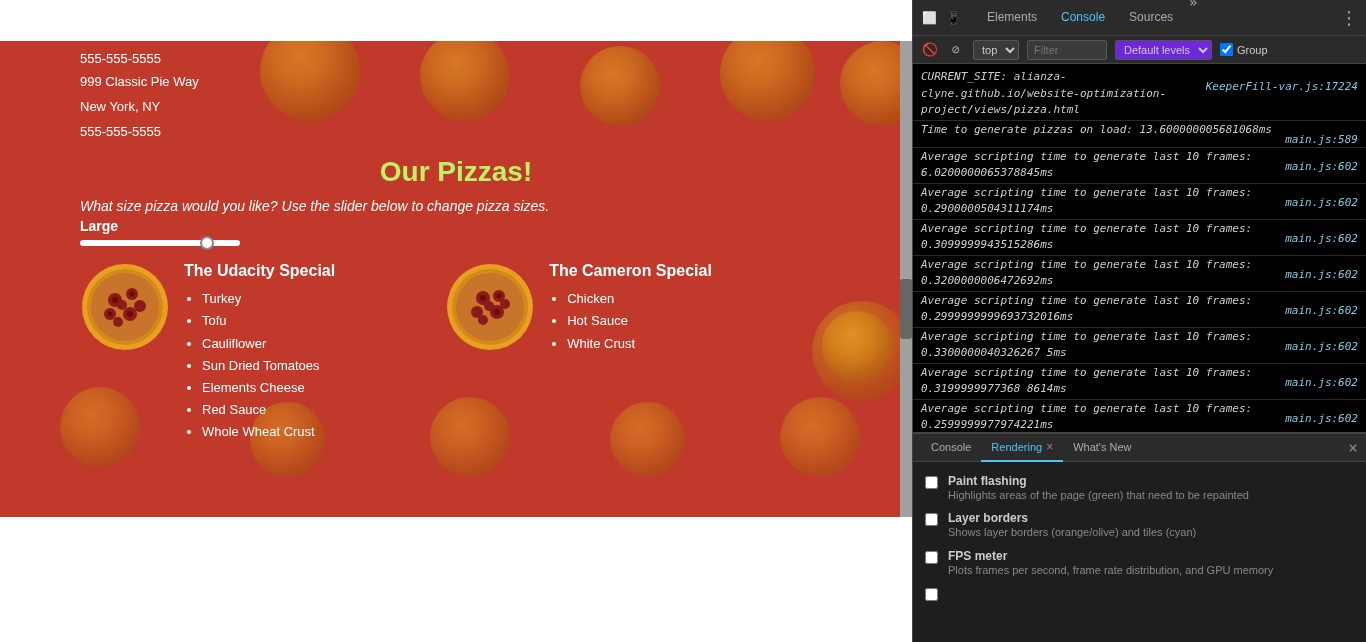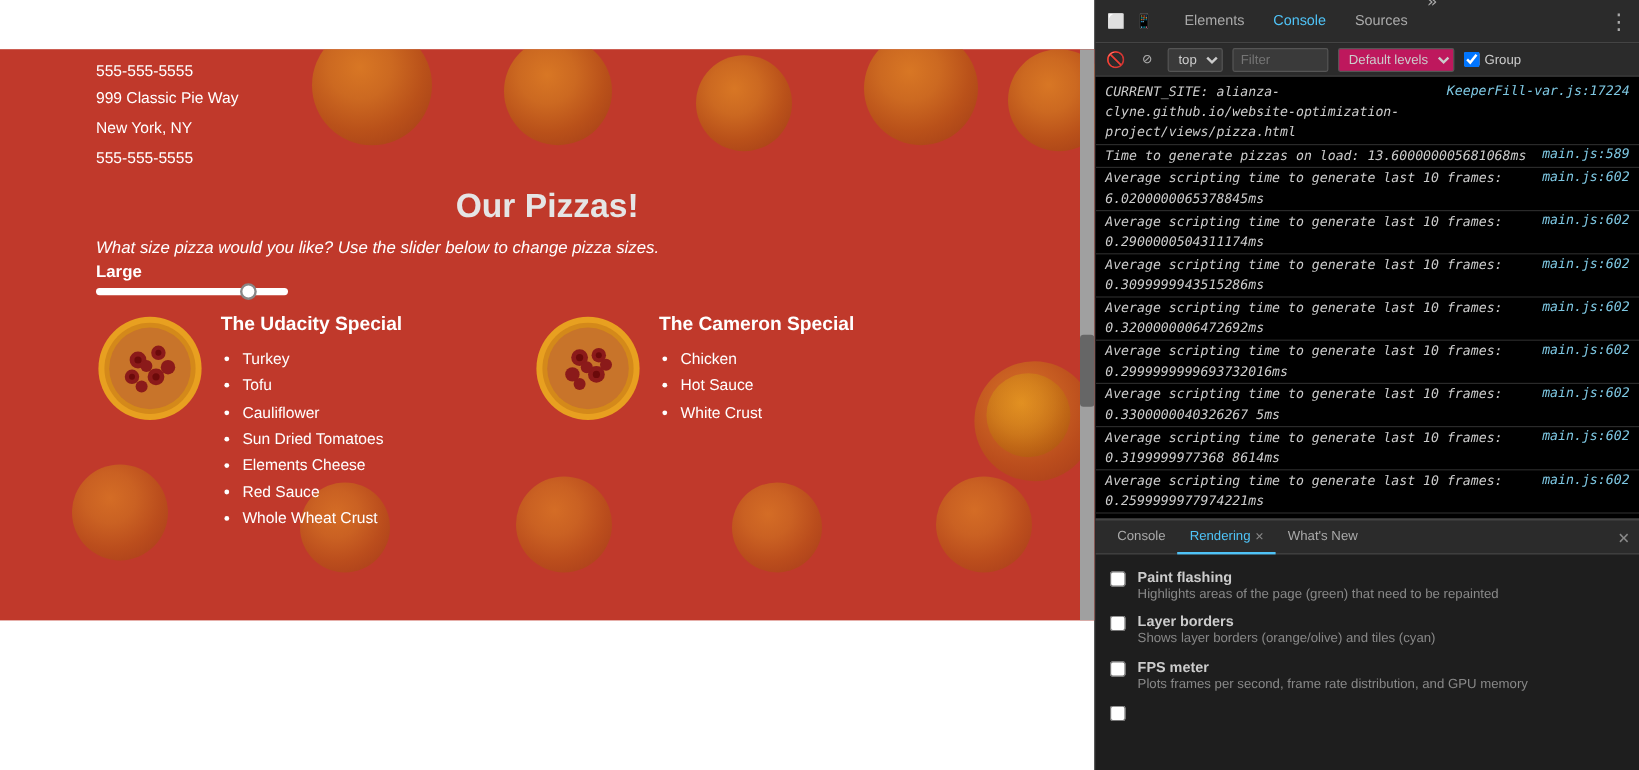--- a/index.html
+++ b/index.html
@@ -46,21 +46,21 @@
       font-size: 13px;
       color: white;
       line-height: 1.6;
       margin-bottom: 4px;
     }
 
     .page-title {
       text-align: center;
       font-size: 28px;
       font-weight: bold;
-      color: #e5e5e5;
+      color: #bef264;
       margin: 14px 0 10px;
     }
 
     .subtitle {
       font-style: italic;
       font-size: 14px;
       color: white;
       margin-bottom: 4px;
     }
 
@@ -236,21 +236,21 @@
       color: #ccc;
       font-size: 11px;
       padding: 1px 6px;
       border-radius: 2px;
       height: 20px;
       width: 80px;
       font-family: Arial, sans-serif;
     }
 
     .toolbar-levels {
-      background: #be185d;
+      background: #6d28d9;
       border: 1px solid #555;
       color: #ccc;
       font-size: 11px;
       padding: 1px 4px;
       border-radius: 2px;
       height: 20px;
       font-family: Arial, sans-serif;
     }
 
     .toolbar-checkbox {
@@ -284,20 +284,21 @@
       font-size: 11px;
       line-height: 1.5;
       flex: 1;
     }
 
     .entry-link {
       color: #7ec8e3;
       text-decoration: none;
       font-size: 11px;
       flex-shrink: 0;
+      margin-top: 11px;
     }
 
     .entry-row {
       display: flex;
       justify-content: space-between;
       width: 100%;
     }
 
     
     .devtools-bottom {

